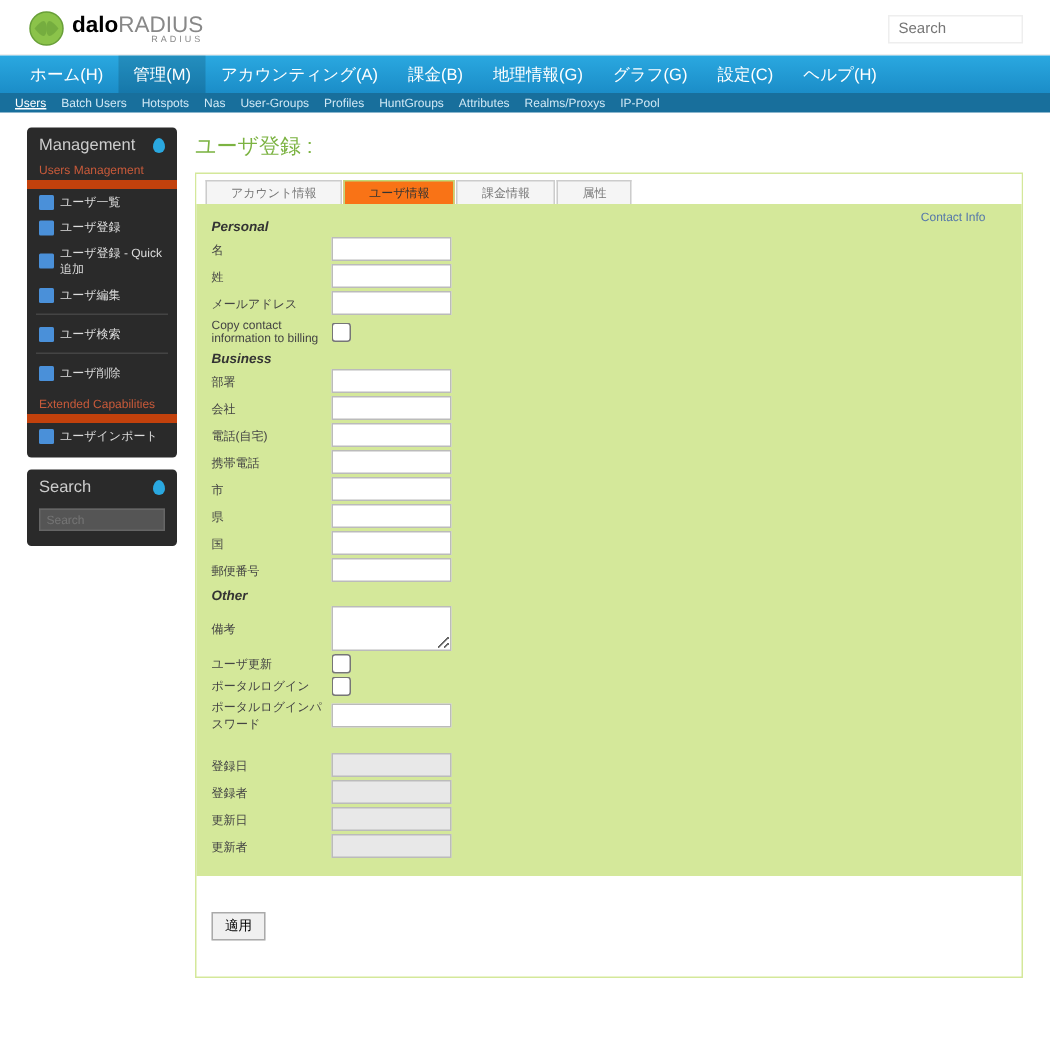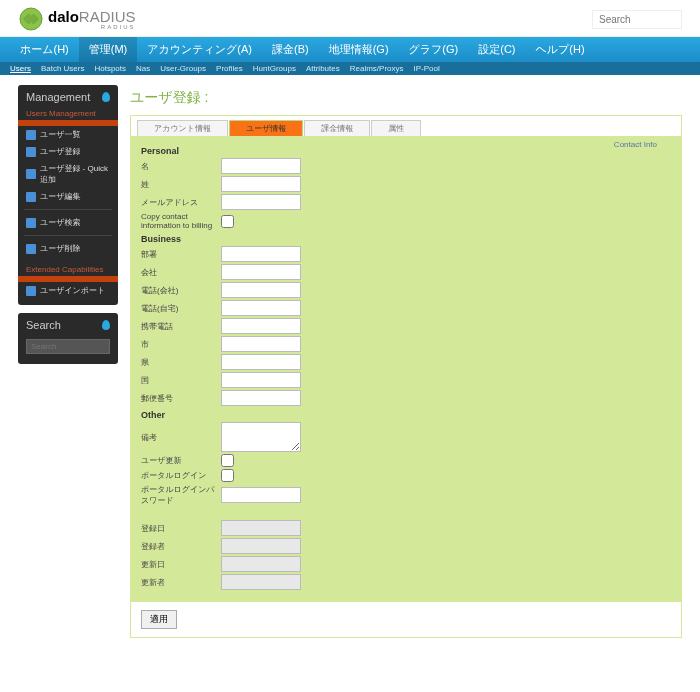--- a/index.html
+++ b/index.html
@@ -31,28 +31,28 @@
 .side-sep { border-top: 1px solid #444; margin: 4px 6px; }
 .search-input { width: 84px; margin: 4px 8px; padding: 2px 4px; font-size: 8px; background: #555; border: 1px solid #666; color: #ccc; }
 .content { flex: 1; }
 .page-title { color: #7cb342; font-size: 14px; padding: 4px 0 8px; }
 .tabs-wrap { border: 1px solid #d4e89a; }
 .tabs { display: flex; gap: 1px; background: #fff; padding: 4px 6px 0; font-size: 8px; }
 .tab { padding: 2px 16px; border: 1px solid #ccc; border-bottom: none; background: #f5f5f5; cursor: pointer; color: #777; }
 .tab.active { background: #f97316; color: #333; border-color: #c0d878; }
 .form-area { background: #d4e89a; padding: 6px 10px 10px; position: relative; }
 .contact-link { position: absolute; top: 4px; right: 24px; font-size: 8px; color: #5577aa; cursor: pointer; }
-.section-h { font-size: 9px; font-weight: bold; color: #333; margin: 4px 0 2px; }
+.section-h { font-size: 9px; font-weight: bold; color: #333; margin: 4px 0 2px; font-style: italic; }
 .fld { display: flex; align-items: center; margin: 2px 0; }
 .fld label { width: 80px; font-size: 8px; color: #444; }
 .fld input[type=text] { width: 80px; padding: 2px 3px; font-size: 9px; border: 1px solid #bbb; background: #fff; }
 .fld input[type=checkbox] { margin-left: 0; }
 .fld textarea { width: 80px; height: 30px; border: 1px solid #bbb; font-size: 9px; padding: 2px; }
 .fld input.ro { background: #e8e8e8; }
-.btn-row { padding: 8px 10px; }
+.btn-row { padding: 24px 10px; }
 .btn { padding: 2px 8px; font-size: 9px; border: 1px solid #aaa; background: #f0f0f0; cursor: pointer; }
 </style>
 </head>
 <body>
 
 <div class="page">
   <div class="header">
     <div class="logo">
       <svg class="logo-icon" viewBox="0 0 26 26">
         <circle cx="13" cy="13" r="11" fill="#8bc34a" stroke="#689f38" stroke-width="1"></circle>
@@ -180,24 +180,20 @@
               <div class="section-h">Business</div>
               <div class="fld">
                 <label>部署</label>
                 <input type="text" style="">
               </div>
               <div class="fld">
                 <label>会社</label>
                 <input type="text" style="">
               </div>
               <div class="fld">
-                <label>電話(会社)</label>
-                <input type="text" style="">
-              </div>
-              <div class="fld">
                 <label>電話(自宅)</label>
                 <input type="text" style="">
               </div>
               <div class="fld">
                 <label>携帯電話</label>
                 <input type="text" style="">
               </div>
               <div class="fld">
                 <label>市</label>
                 <input type="text" style="">

